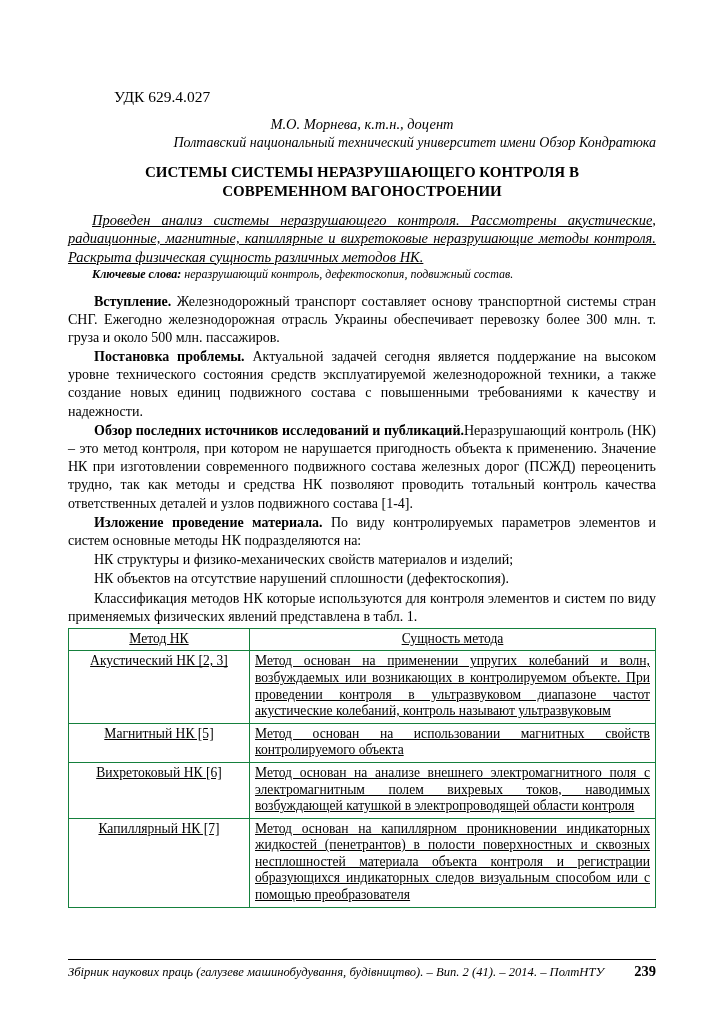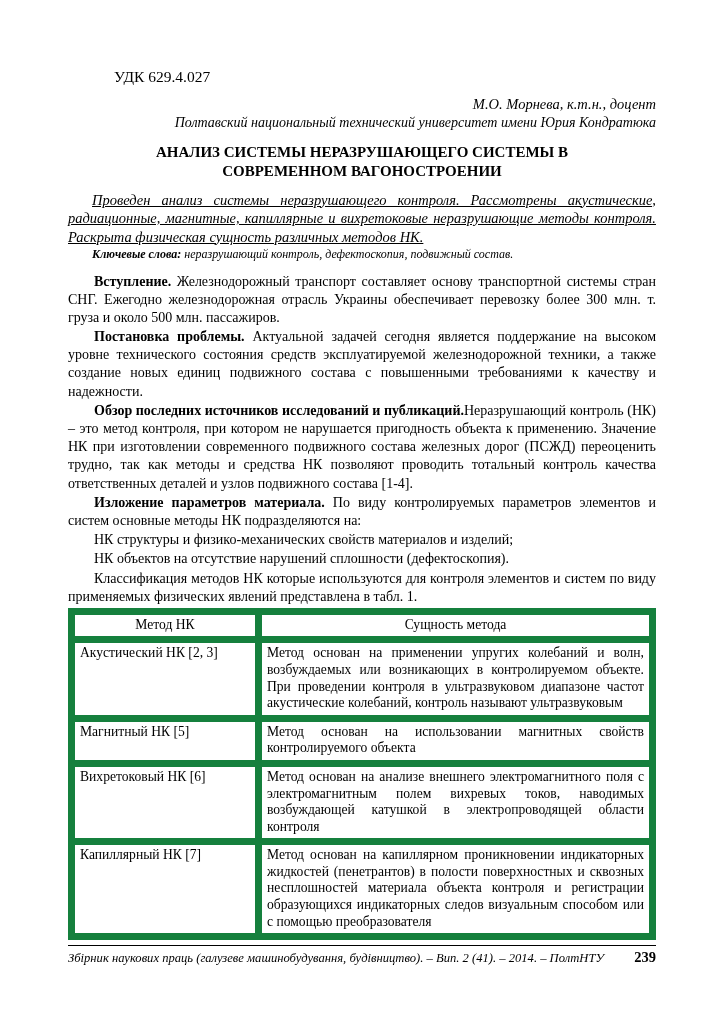--- a/index.html
+++ b/index.html
@@ -11,28 +11,28 @@
     height: 1024px;
     background: #ffffff;
     font-family: "Liberation Serif", serif;
     color: #000000;
   }
   .page {
     position: relative;
     width: 724px;
     height: 1000px;
     box-sizing: border-box;
-    padding: 68px 68px 20px 68px;
+    padding: 88px 68px 20px 68px;
   }
   .udk {
     font-size: 15.5px;
     margin: 0 0 10px 46px;
   }
   .author {
-    text-align: right;
+    text-align: center;
     font-style: italic;
     font-size: 14.5px;
     margin: 8px 0 2px 0;
   }
   .affiliation {
     text-align: right;
     font-style: italic;
     font-size: 14px;
     margin: 0 0 12px 0;
   }
@@ -83,38 +83,40 @@
     margin: 2px 0 4px 0;
   }
   table.nk {
     border-collapse: collapse;
     width: 100%;
     font-size: 13.6px;
     line-height: 1.22;
     margin-top: 2px;
   }
   table.nk th, table.nk td {
-    border: 7px solid #15803d;
+    border: 1px solid #15803d;
     padding: 2px 5px 3px 5px;
     vertical-align: top;
     text-align: justify;
+    text-decoration: underline;
   }
   table.nk th {
     text-align: center;
     font-weight: normal;
   }
   table.nk td.method {
+    text-align: center;
     white-space: nowrap;
     width: 170px;
   }
   .footer {
     position: absolute;
     left: 68px;
     right: 68px;
-    bottom: 34px;
+    bottom: 20px;
   }
   .footer-rule {
     border-top: 1px solid #000;
     margin-bottom: 3px;
   }
   .footer-row {
     display: flex;
     align-items: baseline;
     justify-content: space-between;
   }
@@ -128,38 +130,38 @@
   }
 </style>
 </head>
 <body>
 
 <div class="page">
 
   <div class="udk">УДК 629.4.027</div>
 
   <div class="author">М.О. Морнева, к.т.н., доцент</div>
-  <div class="affiliation">Полтавский национальный технический университет имени Юрия Кондратюка</div>
+  <div class="affiliation">Полтавский национальный технический университет имени Обзор Кондратюка</div>
 
   <div class="title">
-    <span>АНАЛИЗ СИСТЕМЫ НЕРАЗРУШАЮЩЕГО СИСТЕМЫ В</span><br>
+    <span>СИСТЕМЫ СИСТЕМЫ НЕРАЗРУШАЮЩЕГО КОНТРОЛЯ В</span><br>
     <span>СОВРЕМЕННОМ ВАГОНОСТРОЕНИИ</span>
   </div>
 
   <div class="abstract">Проведен анализ системы неразрушающего контроля. Рассмотрены акустические, радиационные, магнитные, капиллярные и вихретоковые неразрушающие методы контроля. Раскрыта физическая сущность различных методов НК.</div>
   <div class="keywords"><b>Ключевые слова:</b><span> неразрушающий контроль, дефектоскопия, подвижный состав.</span></div>
 
   <p class="body"><b>Вступление.</b><span> Железнодорожный транспорт составляет основу транспортной системы стран СНГ. Ежегодно железнодорожная отрасль Украины обеспечивает перевозку более 300 млн. т. груза и около 500 млн. пассажиров.</span></p>
 
   <p class="body"><b>Постановка проблемы.</b><span> Актуальной задачей сегодня является поддержание на высоком уровне технического состояния средств эксплуатируемой железнодорожной техники, а также создание новых единиц подвижного состава с повышенными требованиями к качеству и надежности.</span></p>
 
   <p class="body"><b>Обзор последних источников исследований и публикаций.</b><span>Неразрушающий контроль (НК) – это метод контроля, при котором не нарушается пригодность объекта к применению. Значение НК при изготовлении современного подвижного состава железных дорог (ПСЖД) переоценить трудно, так как методы и средства НК позволяют проводить тотальный контроль качества ответственных деталей и узлов подвижного состава [1-4].</span></p>
 
 
-  <p class="body"><b>Изложение параметров материала.</b><span> По виду контролируемых параметров элементов и систем основные методы НК подразделяются на:</span></p>
+  <p class="body"><b>Изложение проведение материала.</b><span> По виду контролируемых параметров элементов и систем основные методы НК подразделяются на:</span></p>
 
   <p class="body">НК структуры и физико-механических свойств материалов и изделий;</p>
   <p class="body">НК объектов на отсутствие нарушений сплошности (дефектоскопия).</p>
 
   <p class="body">Классификация методов НК которые используются для контроля элементов и систем по виду применяемых физических явлений представлена в табл. 1.</p>
 
 
   <table class="nk">
     <thead>
       <tr>

